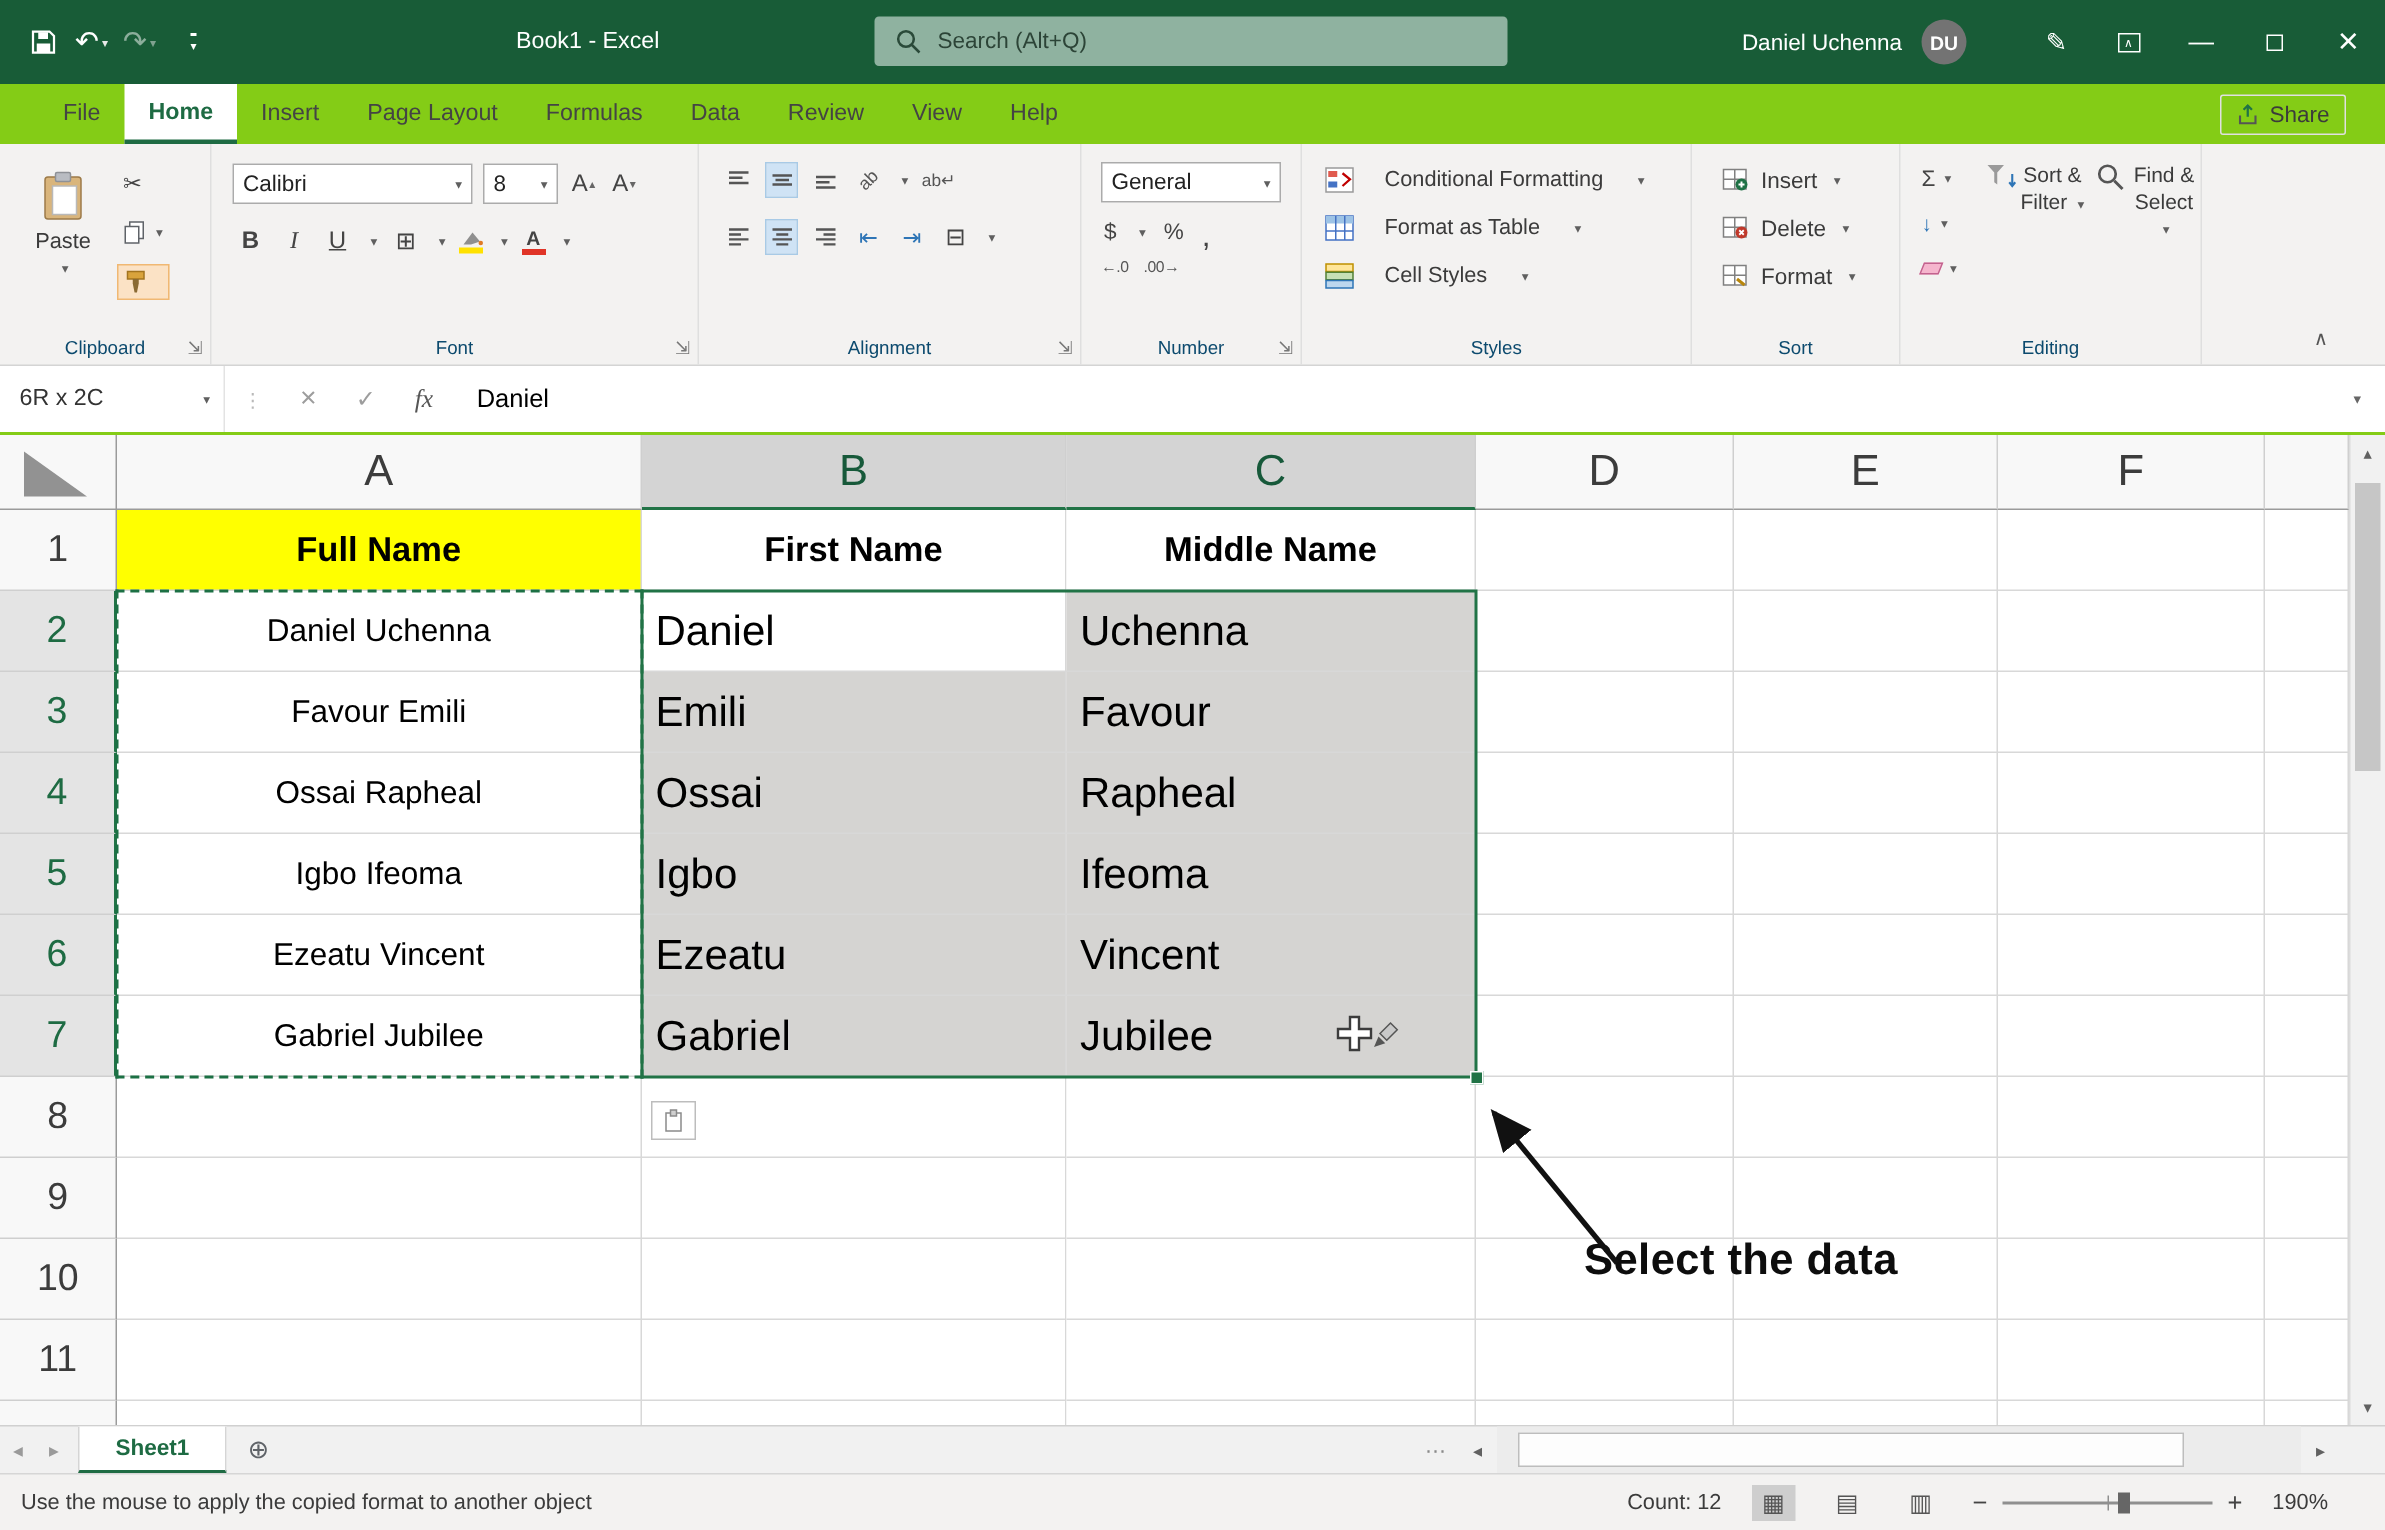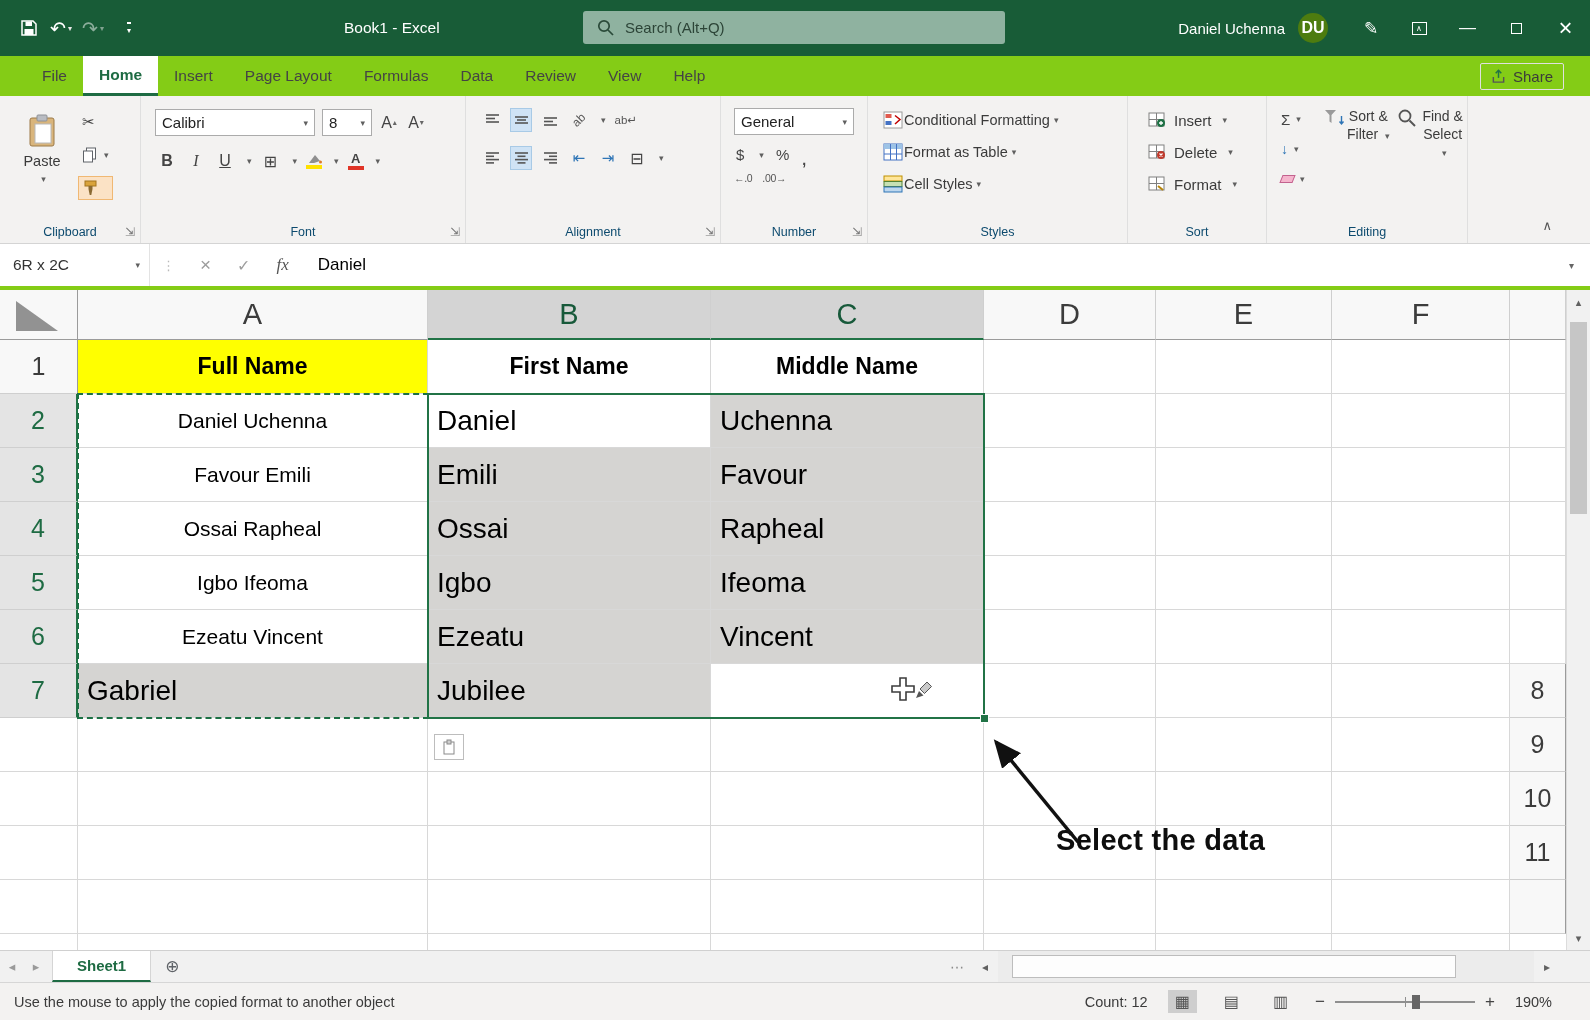--- a/index.html
+++ b/index.html
@@ -10,21 +10,21 @@
   .titlebar{height:56px;background:#185c37;color:#fff;position:relative;display:flex;align-items:center;flex:none}
   .qat{display:flex;align-items:center;padding-left:14px;gap:2px}
   .qbtn{height:34px;min-width:30px;display:flex;align-items:center;justify-content:center;font-size:19px;color:#fff}
   .qbtn .cvw{font-size:8px;margin-left:2px;color:#e8e8e8}
   .dim{opacity:.5}
   .qat-cust{border-top:2px solid #fff;font-size:8px;padding-top:2px;margin-left:8px}
   .doc-title{position:absolute;left:344px;top:0;height:56px;display:flex;align-items:center;font-size:15.5px}
   .searchbox{position:absolute;left:583px;top:11px;width:422px;height:33px;background:#8fb2a0;border-radius:3px;display:flex;align-items:center;gap:11px;padding-left:14px;color:#2c4437;font-size:15px}
   .tb-right{position:absolute;right:0;top:0;height:56px;display:flex;align-items:center}
   .user-name{font-size:15px;margin-right:13px}
-  .avatar{width:30px;height:30px;border-radius:50%;background:#4d7c0f;display:flex;align-items:center;justify-content:center;font-size:16px;font-weight:bold;margin-right:19px}
+  .avatar{width:30px;height:30px;border-radius:50%;background:#737373;display:flex;align-items:center;justify-content:center;font-size:13px;font-weight:bold;margin-right:36px}
   .tb-ic{width:48px;height:56px;display:flex;align-items:center;justify-content:center;font-size:17px}
   .rdo-box{width:15px;height:13px;border:1.4px solid #fff;display:flex;align-items:center;justify-content:center;font-size:8px}
   .win-btn{width:49px;height:56px;display:flex;align-items:center;justify-content:center;font-size:17px}
   .maxbox{width:11px;height:11px;border:1.5px solid #fff}
   .close-x{font-size:24px;font-weight:300}
 
   
   .ribbon-tabs{height:40px;background:#84cc16;display:flex;align-items:stretch;padding-left:26px;position:relative;flex:none}
   .rtab{padding:0 16px;font-size:15.5px;color:#444;display:flex;align-items:center}
   .rtab.active{color:#1e6b43;font-weight:bold;border-bottom:3px solid #1e6b43}
@@ -64,35 +64,35 @@
   .ab{display:inline-block;transform:rotate(-45deg);font-size:12px;color:#555;font-style:normal}
   .wrapic{font-size:11.5px;color:#555}
   .indent{color:#2e75b6;font-size:15px}
 
   .numfmt{width:120px;margin:12px 12px 0 13px}
   .n-row2{display:flex;align-items:center;gap:12px;margin:11px 0 0 15px;font-size:15px;color:#444}
   .comma{font-size:21px;line-height:10px;padding-top:6px}
   .n-row3{display:flex;align-items:center;gap:10px;margin:9px 0 0 13px}
   .decic{font-size:10.5px;color:#555;letter-spacing:-.3px}
 
-  .style-row{display:flex;align-items:center;gap:1px;height:32px;padding-left:15px;font-size:14.5px;color:#3b3b3b}
+  .style-row{display:flex;align-items:center;gap:20px;height:32px;padding-left:15px;font-size:14.5px;color:#3b3b3b}
   .style-row:first-child{margin-top:8px}
   .g-styles .style-row:nth-of-type(1){margin-top:8px}
   .cells-row{display:flex;align-items:center;gap:8px;height:32px;padding-left:20px;font-size:15px;color:#3b3b3b}
   .g-cells .cells-row:nth-of-type(1){margin-top:8px}
 
   .edit-mini{position:absolute;left:14px;top:12px;display:flex;flex-direction:column;gap:8px}
   .emrow{display:flex;align-items:center;gap:3px;height:22px;font-size:15px;color:#444}
   .eraser{width:13px;height:8px;background:#f5b5cd;border:1px solid #c2628e;transform:skewX(-22deg);display:inline-block}
   .fillar{color:#2e75b6;font-weight:bold;font-size:14px}
   .bigbtn{position:absolute;top:12px;width:70px;display:flex;align-items:flex-start;gap:2px;font-size:14px;color:#3b3b3b;text-align:center;line-height:1.25}
   .bb-sort{left:56px}.bb-find{left:130px}
 
   
-  .fbar{height:46px;background:#fff;border-bottom:4px solid #84cc16;display:flex;align-items:center;position:relative;flex:none}
+  .fbar{height:46px;background:#fff;border-bottom:2px solid #84cc16;display:flex;align-items:center;position:relative;flex:none}
   .namebox{width:150px;height:100%;display:flex;align-items:center;justify-content:space-between;padding:0 9px 0 13px;font-size:15.5px;color:#333;border-right:1px solid #e3e3e3}
   .fb-grip{color:#b9b9b9;font-size:13px;margin:0 12px}
   .fb-x{color:#9d9d9d;font-size:19px;margin:0 13px}
   .fb-ck{color:#9d9d9d;font-size:16px;margin:0 13px}
   .fb-fx{font-family:"Liberation Serif",serif;font-style:italic;font-size:17px;color:#555;margin:0 13px}
   .fb-val{margin-left:16px;font-size:17px;color:#000}
   .fb-exp{position:absolute;right:16px;font-size:10px;color:#666}
 
   
   .main{height:660px;display:flex;flex:none}
@@ -572,20 +572,21 @@
           <div class="cell"></div>
           <div class="gh rowh rowh-sel">6</div>
           <div class="cell a-col">Ezeatu Vincent</div>
           <div class="cell sel">Ezeatu</div>
           <div class="cell sel">Vincent</div>
           <div class="cell"></div>
           <div class="cell"></div>
           <div class="cell"></div>
           <div class="cell"></div>
           <div class="gh rowh rowh-sel">7</div>
+          <div class="cell a-col">Gabriel Jubilee</div>
           <div class="cell sel">Gabriel</div>
           <div class="cell sel">Jubilee</div>
           <div class="cell"></div>
           <div class="cell"></div>
           <div class="cell"></div>
           <div class="cell"></div>
           <div class="gh rowh">8</div>
           <div class="cell a-col"></div>
           <div class="cell"></div>
           <div class="cell"></div>

